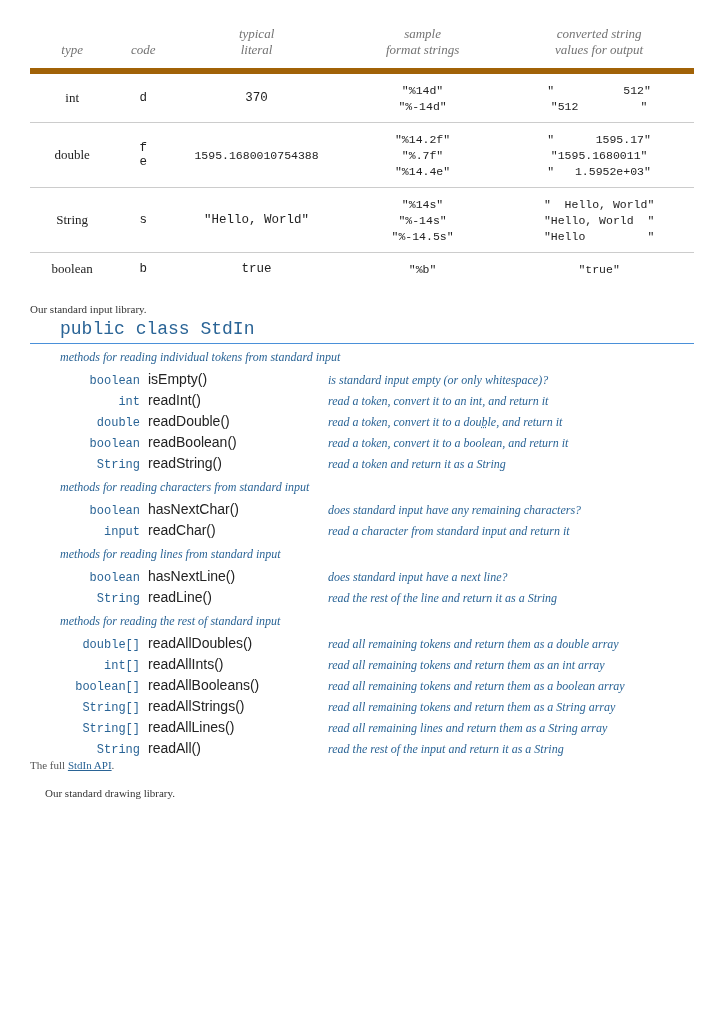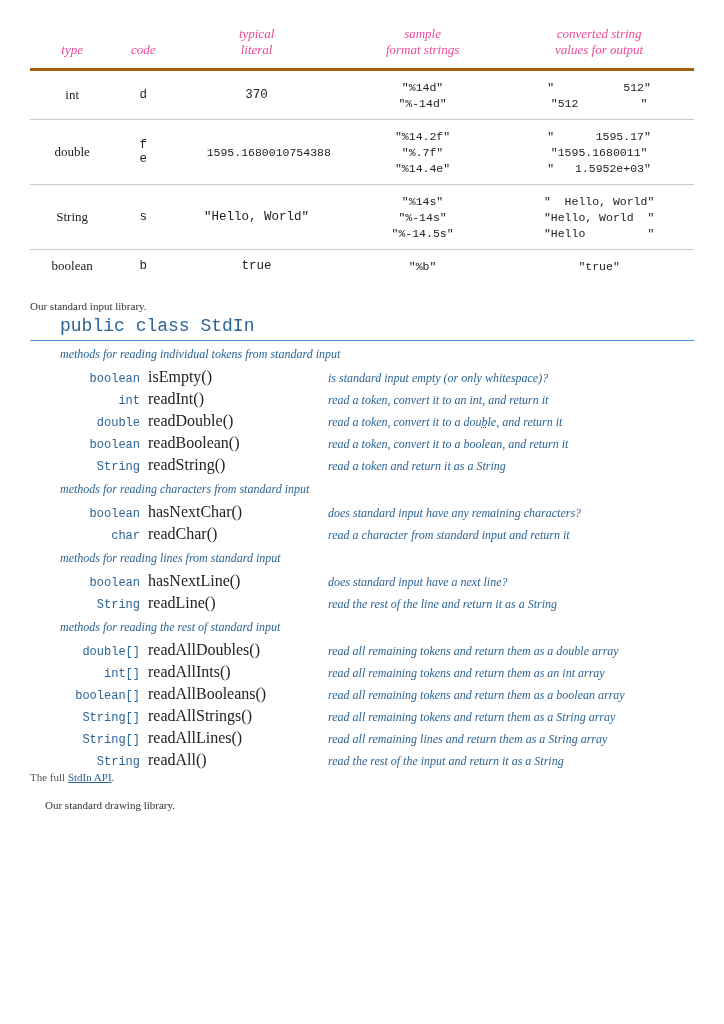--- a/index.html
+++ b/index.html
@@ -14,24 +14,24 @@
 
     
     .data-table {
       width: 100%;
       border-collapse: collapse;
       margin-bottom: 18px;
     }
     .data-table th {
       font-style: italic;
       font-weight: normal;
-      color: #ec4899;
+      color: #737373;
       text-align: center;
       padding: 6px 8px 10px 8px;
-      border-bottom: 3px solid #a16207;
+      border-bottom: 6px solid #a16207;
       vertical-align: bottom;
     }
     .data-table td {
       padding: 8px 10px;
       vertical-align: middle;
       text-align: center;
     }
     .data-table .col-type { width: 80px; }
     .data-table .col-code { width: 55px; }
     .data-table .col-literal { width: 160px; }
@@ -79,22 +79,22 @@
     .api-method-type {
       font-family: 'Courier New', monospace;
       font-size: 12px;
       color: #2a6496;
       width: 80px;
       text-align: right;
       flex-shrink: 0;
       margin-right: 8px;
     }
     .api-method-name {
-      font-family: Liberation Serif, serif;
-      font-size: 16px;
+      font-family: Liberation Sans, sans-serif;
+      font-size: 14px;
       color: #222;
       width: 170px;
       flex-shrink: 0;
       margin-right: 10px;
     }
     .api-method-desc {
       font-style: italic;
       color: #2a6496;
       font-size: 12px;
       flex: 1;
@@ -140,21 +140,21 @@
         <span class="mono" style="font-size:11.5px;font-family:'Courier New',monospace;">"%14d"<br>"%-14d"</span>
       </td>
       <td>
         <span style="font-family:'Courier New',monospace;font-size:11.5px;">"&nbsp;&nbsp;&nbsp;&nbsp;&nbsp;&nbsp;&nbsp;&nbsp;&nbsp; 512"<br>"512&nbsp;&nbsp;&nbsp;&nbsp;&nbsp;&nbsp;&nbsp;&nbsp;&nbsp;"</span>
       </td>
     </tr>
 
     <tr class="row-sep">
       <td>double</td>
       <td class="code-cell">f<br>e</td>
-      <td class="code-cell" style="font-size:11.5px;text-align:right;">1595.1680010754388</td>
+      <td class="code-cell" style="font-size:11.5px;">1595.1680010754388</td>
       <td>
         <span style="font-family:'Courier New',monospace;font-size:11.5px;">"%14.2f"<br>"%.7f"<br>"%14.4e"</span>
       </td>
       <td>
         <span style="font-family:'Courier New',monospace;font-size:11.5px;">"&nbsp;&nbsp;&nbsp;&nbsp;&nbsp; 1595.17"<br>"1595.1680011"<br>"&nbsp;&nbsp; 1.5952e+03"</span>
       </td>
     </tr>
 
     <tr class="row-sep">
       <td>String</td>
@@ -216,21 +216,21 @@
     <span class="api-method-desc"><em>read a token and return it as a <span style="font-style:italic;">String</span></em></span>
   </div>
 
   <div class="api-group-label">methods for reading characters from standard input</div>
   <div class="api-method-row">
     <span class="api-method-type">boolean</span>
     <span class="api-method-name">hasNextChar()</span>
     <span class="api-method-desc"><em>does standard input have any remaining characters?</em></span>
   </div>
   <div class="api-method-row">
-    <span class="api-method-type">char</span>
+    <span class="api-method-type">input</span>
     <span class="api-method-name">readChar()</span>
     <span class="api-method-desc"><em>read a character from standard input and return it</em></span>
   </div>
 
   <div class="api-group-label">methods for reading lines from standard input</div>
   <div class="api-method-row">
     <span class="api-method-type">boolean</span>
     <span class="api-method-name">hasNextLine()</span>
     <span class="api-method-desc"><em>does standard input have a next line?</em></span>
   </div>

